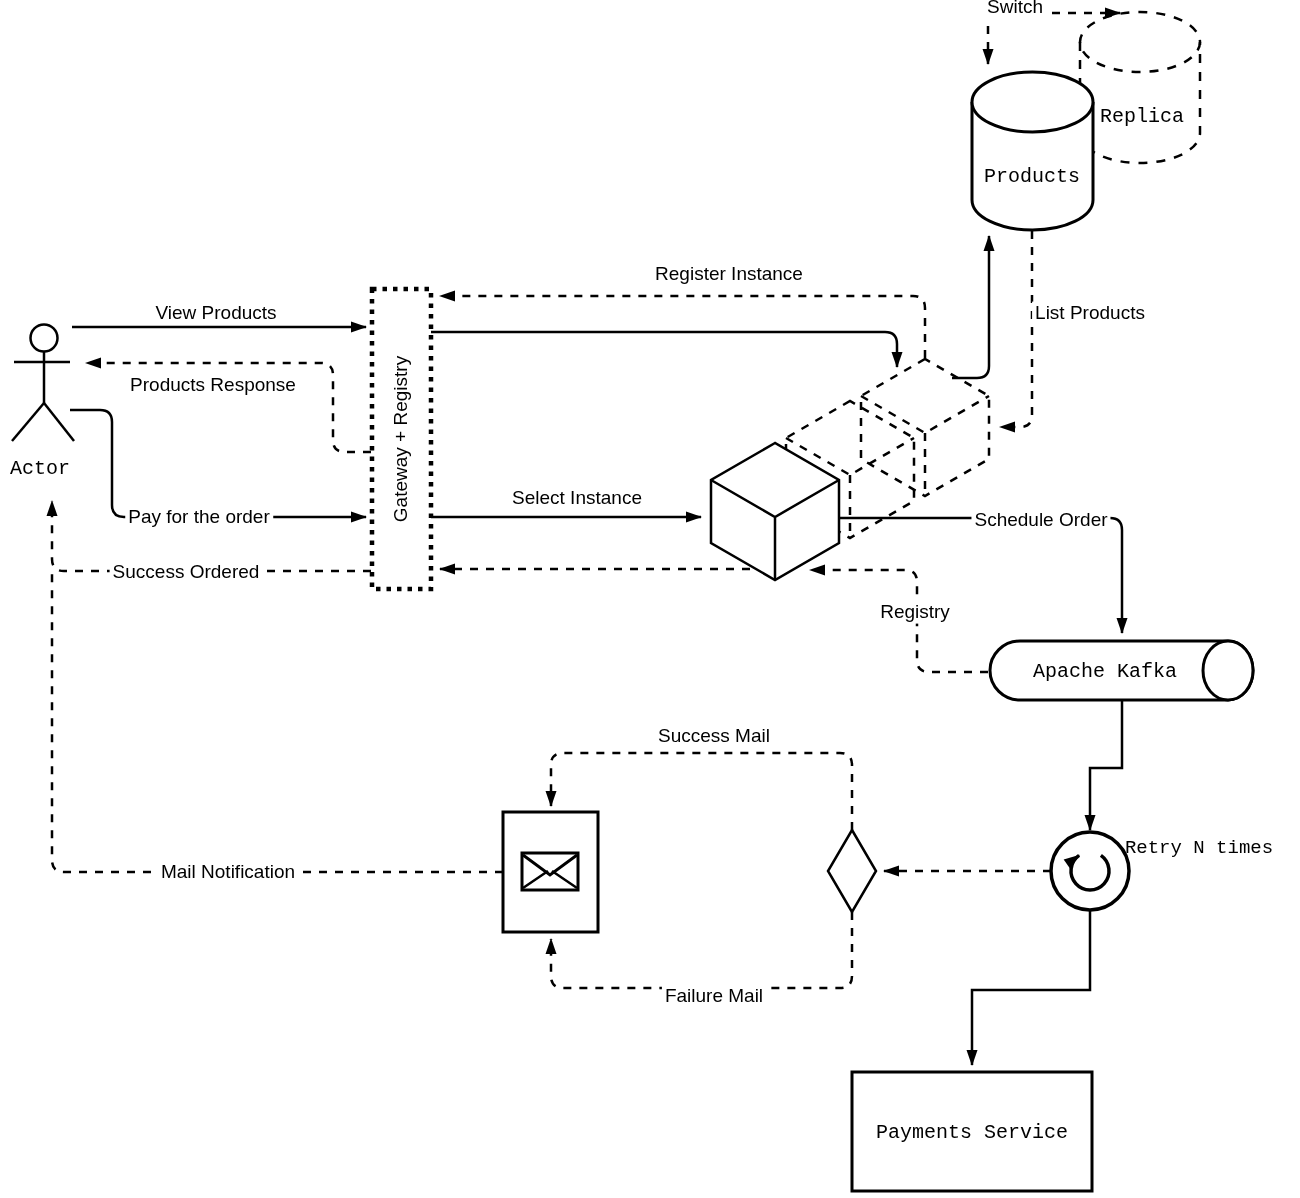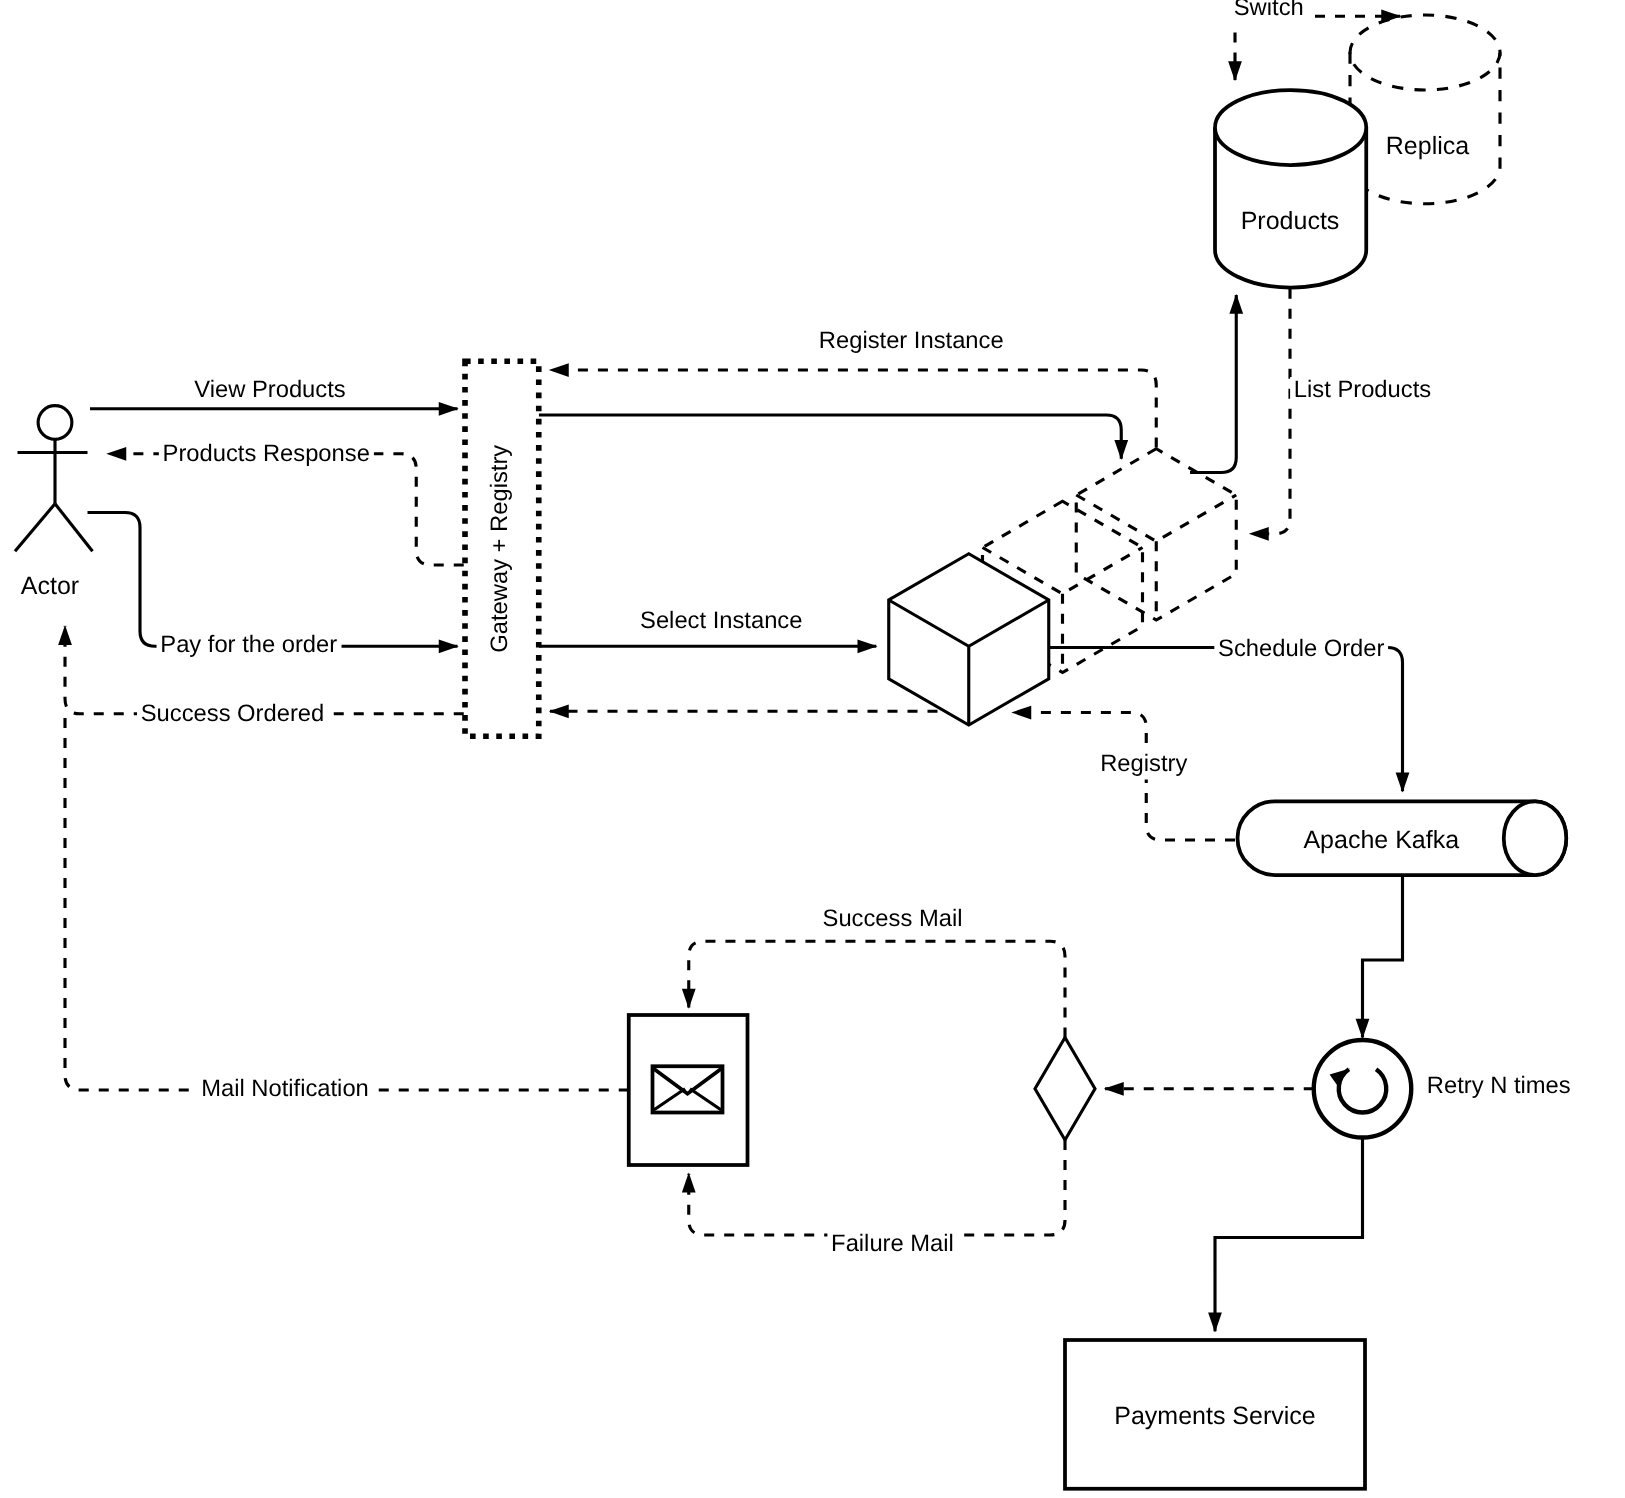--- a/index.html
+++ b/index.html
@@ -2,21 +2,21 @@
 <html><head>
 <meta charset="utf-8">
 <style>
   html,body{margin:0;padding:0;background:#ffffff;}
   #canvas{position:relative;width:1300px;height:1198px;background:#fff;overflow:hidden;
           font-family:"Liberation Sans","DejaVu Sans",sans-serif;}
   #canvas svg{position:absolute;left:0;top:0;}
   .lbl{position:absolute;transform:translate(-50%,-50%);white-space:nowrap;
        font-size:19px;color:#000;background:#fff;padding:0 3px;line-height:1.2;}
   .lbl.node{font-size:20px;background:transparent;}
-  .lbl.onshape{background:transparent;}
+  .lbl.onshape{background:transparent;font-family:Liberation Mono, monospace;}
   .lbl.rot{transform:translate(-50%,-50%) rotate(-90deg);background:transparent;font-size:19px;}
 </style>
 </head>
 <body>
 
 <div id="canvas">
 <svg width="1300" height="1198" viewBox="0 0 1300 1198">
   <defs>
     <marker id="ah" markerWidth="18" markerHeight="14" refX="16" refY="7" orient="auto" markerUnits="userSpaceOnUse">
       <path d="M 1 1.5 L 17 7 L 1 12.5 Z" fill="#000"></path>
@@ -107,25 +107,25 @@
   <path d="M 1090 910 V 990 H 972 V 1065" fill="none" stroke="#000" stroke-width="2.5" marker-end="url(#ah)"></path>
 
   <rect x="852" y="1072" width="240" height="119" fill="#fff" stroke="#000" stroke-width="3"></rect>
 </svg>
 
   <div class="lbl node onshape" style="left:40px;top:469px">Actor</div>
   <div class="lbl rot" style="left:401px;top:439px">Gateway + Registry</div>
   <div class="lbl node onshape" style="left:1032px;top:177px">Products</div>
   <div class="lbl node onshape" style="left:1142px;top:117px">Replica</div>
   <div class="lbl node onshape" style="left:1105px;top:672px">Apache Kafka</div>
-  <div class="lbl onshape" style="left:1199px;top:870px">Retry N times</div>
+  <div class="lbl onshape" style="left:1199px;top:848px">Retry N times</div>
   <div class="lbl node onshape" style="left:972px;top:1133px">Payments Service</div>
 
   <div class="lbl" style="left:216px;top:313px">View Products</div>
-  <div class="lbl" style="left:213px;top:364px">Products Response</div>
+  <div class="lbl" style="left:213px;top:385px">Products Response</div>
   <div class="lbl" style="left:199px;top:517px">Pay for the order</div>
   <div class="lbl" style="left:186px;top:572px">Success Ordered</div>
   <div class="lbl" style="left:729px;top:274px">Register Instance</div>
   <div class="lbl" style="left:577px;top:498px">Select Instance</div>
   <div class="lbl" style="left:1090px;top:313px">List Products</div>
   <div class="lbl" style="left:1015px;top:7px">Switch</div>
   <div class="lbl" style="left:1041px;top:520px">Schedule Order</div>
   <div class="lbl" style="left:915px;top:612px">Registry</div>
   <div class="lbl" style="left:714px;top:736px">Success Mail</div>
   <div class="lbl" style="left:714px;top:996px">Failure Mail</div>

